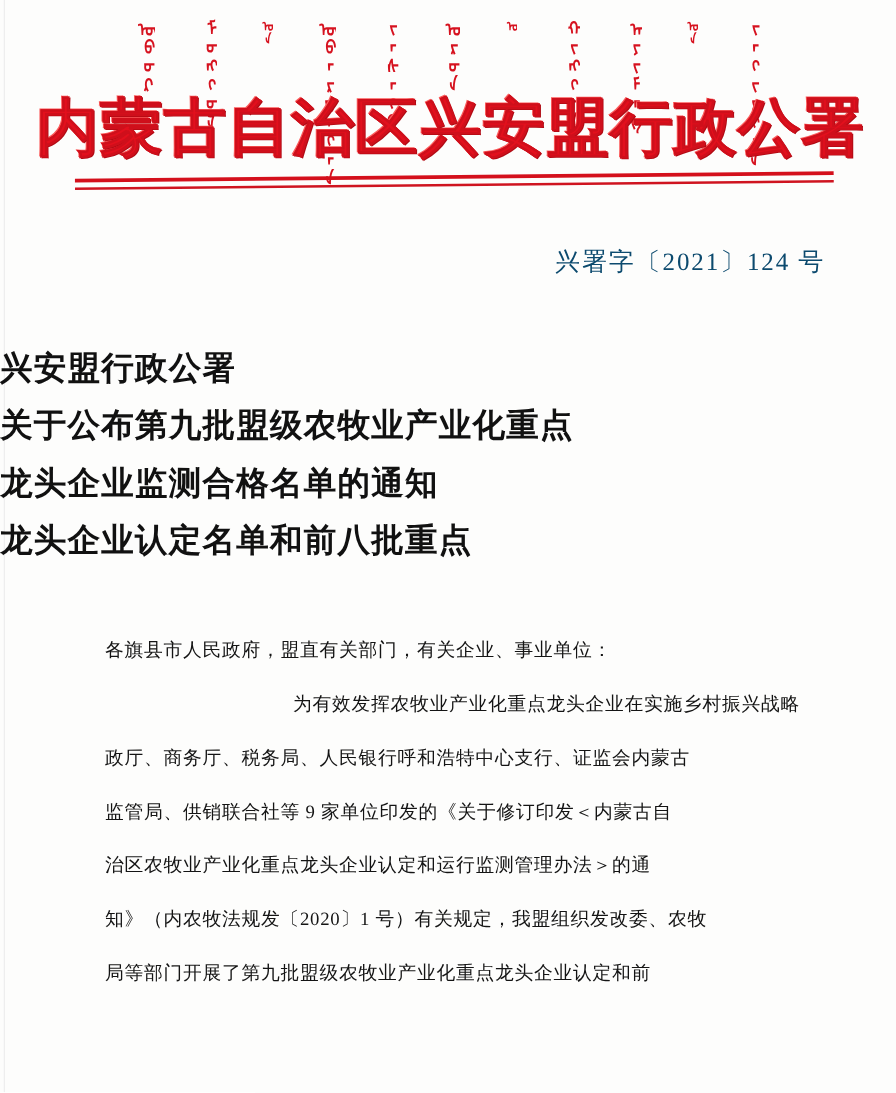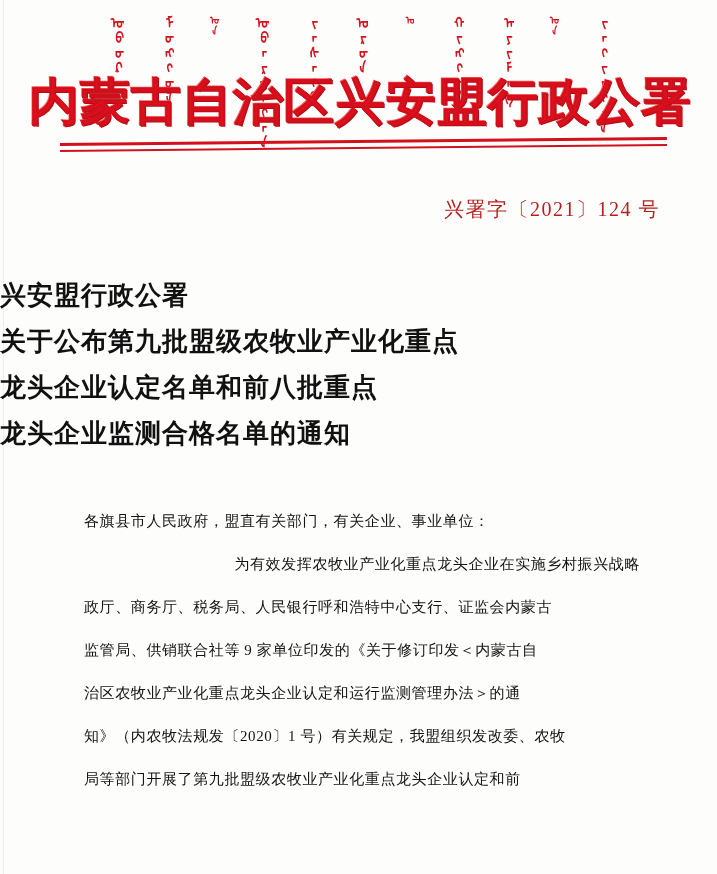--- a/index.html
+++ b/index.html
@@ -102,21 +102,21 @@
   }
 
   
   .doc-number {
     position: absolute;
     top: 196px;
     right: 57px;
     font-family: "Liberation Serif", "DejaVu Serif", serif;
     font-size: 20px;
     letter-spacing: 1.5px;
-    color: #b91c1c;
+    color: #0c4a6e;
     white-space: nowrap;
   }
 
   
   .title-block {
     position: absolute;
     left: 0; right: 0;
     top: 272px;
     text-align: left;
   }
@@ -177,22 +177,22 @@
       <div class="rule-thick"></div>
       <div class="rule-thin"></div>
     </div>
   </div>
 
   <div class="doc-number">兴署字〔2021〕124 号</div>
 
   <div class="title-block">
     <div class="title-line">兴安盟行政公署</div>
     <div class="title-line">关于公布第九批盟级农牧业产业化重点</div>
+    <div class="title-line">龙头企业监测合格名单的通知</div>
     <div class="title-line">龙头企业认定名单和前八批重点</div>
-    <div class="title-line">龙头企业监测合格名单的通知</div>
   </div>
 
   <div class="body-block">
     <div class="body-line">各旗县市人民政府，盟直有关部门，有关企业、事业单位：</div>
     <div class="body-line indent">为有效发挥农牧业产业化重点龙头企业在实施乡村振兴战略</div>
     <div class="body-line">政厅、商务厅、税务局、人民银行呼和浩特中心支行、证监会内蒙古</div>
     <div class="body-line">监管局、供销联合社等 9 家单位印发的《关于修订印发＜内蒙古自</div>
     <div class="body-line">治区农牧业产业化重点龙头企业认定和运行监测管理办法＞的通</div>
     <div class="body-line">知》（内农牧法规发〔2020〕1 号）有关规定，我盟组织发改委、农牧</div>
     <div class="body-line">局等部门开展了第九批盟级农牧业产业化重点龙头企业认定和前</div>

